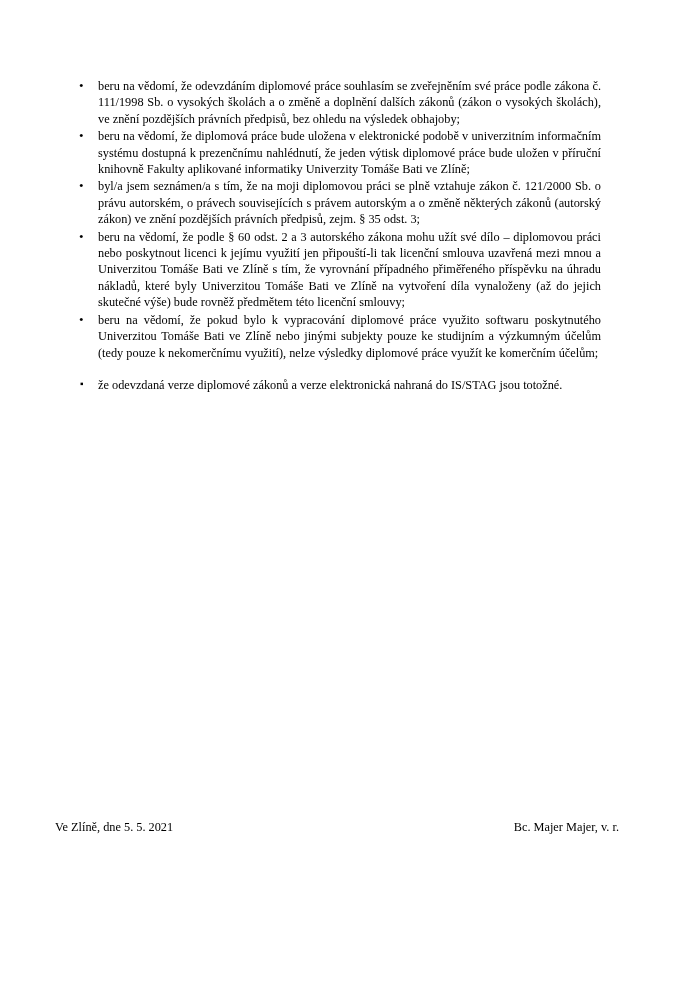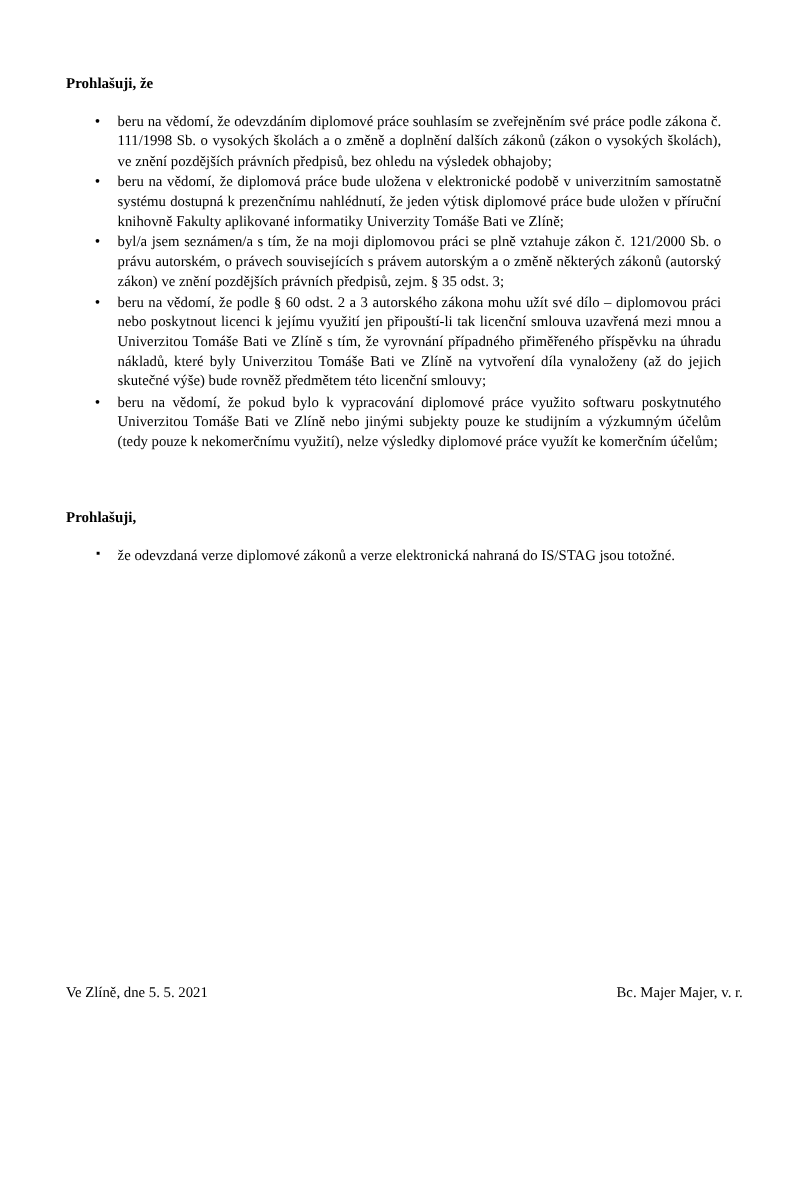--- a/index.html
+++ b/index.html
@@ -73,31 +73,29 @@
   }
   .footer-left, .footer-right {
     white-space: nowrap;
   }
 </style>
 </head>
 <body>
 
 <div class="page">
 
-  <p class="section-heading">Prohlašuji, že</p>
 
   <ul class="bullets disc">
     <li>beru na vědomí, že odevzdáním diplomové práce souhlasím se zveřejněním své práce podle zákona č. 111/1998 Sb. o vysokých školách a o změně a doplnění dalších zákonů (zákon o vysokých školách), ve znění pozdějších právních předpisů, bez ohledu na výsledek obhajoby;</li>
-    <li>beru na vědomí, že diplomová práce bude uložena v elektronické podobě v univerzitním samostatně systému dostupná k prezenčnímu nahlédnutí, že jeden výtisk diplomové práce bude uložen v příruční knihovně Fakulty aplikované informatiky Univerzity Tomáše Bati ve Zlíně;</li>
+    <li>beru na vědomí, že diplomová práce bude uložena v elektronické podobě v univerzitním informačním systému dostupná k prezenčnímu nahlédnutí, že jeden výtisk diplomové práce bude uložen v příruční knihovně Fakulty aplikované informatiky Univerzity Tomáše Bati ve Zlíně;</li>
     <li>byl/a jsem seznámen/a s tím, že na moji diplomovou práci se plně vztahuje zákon č. 121/2000 Sb. o právu autorském, o právech souvisejících s právem autorským a o změně některých zákonů (autorský zákon) ve znění pozdějších právních předpisů, zejm. § 35 odst. 3;</li>
     <li>beru na vědomí, že podle § 60 odst. 2 a 3 autorského zákona mohu užít své dílo – diplomovou práci nebo poskytnout licenci k jejímu využití jen připouští-li tak licenční smlouva uzavřená mezi mnou a Univerzitou Tomáše Bati ve Zlíně s tím, že vyrovnání případného přiměřeného příspěvku na úhradu nákladů, které byly Univerzitou Tomáše Bati ve Zlíně na vytvoření díla vynaloženy (až do jejich skutečné výše) bude rovněž předmětem této licenční smlouvy;</li>
     <li>beru na vědomí, že pokud bylo k vypracování diplomové práce využito softwaru poskytnutého Univerzitou Tomáše Bati ve Zlíně nebo jinými subjekty pouze ke studijním a výzkumným účelům (tedy pouze k nekomerčnímu využití), nelze výsledky diplomové práce využít ke komerčním účelům;</li>
   </ul>
 
-  <p class="section-heading second">Prohlašuji,</p>
 
   <ul class="bullets square">
     <li>že odevzdaná verze diplomové zákonů a verze elektronická nahraná do IS/STAG jsou totožné.</li>
   </ul>
 
   <div class="footer-row">
     <span class="footer-left">Ve Zlíně, dne 5. 5. 2021</span>
     <span class="footer-right">Bc. Majer Majer, v. r.</span>
   </div>
 

